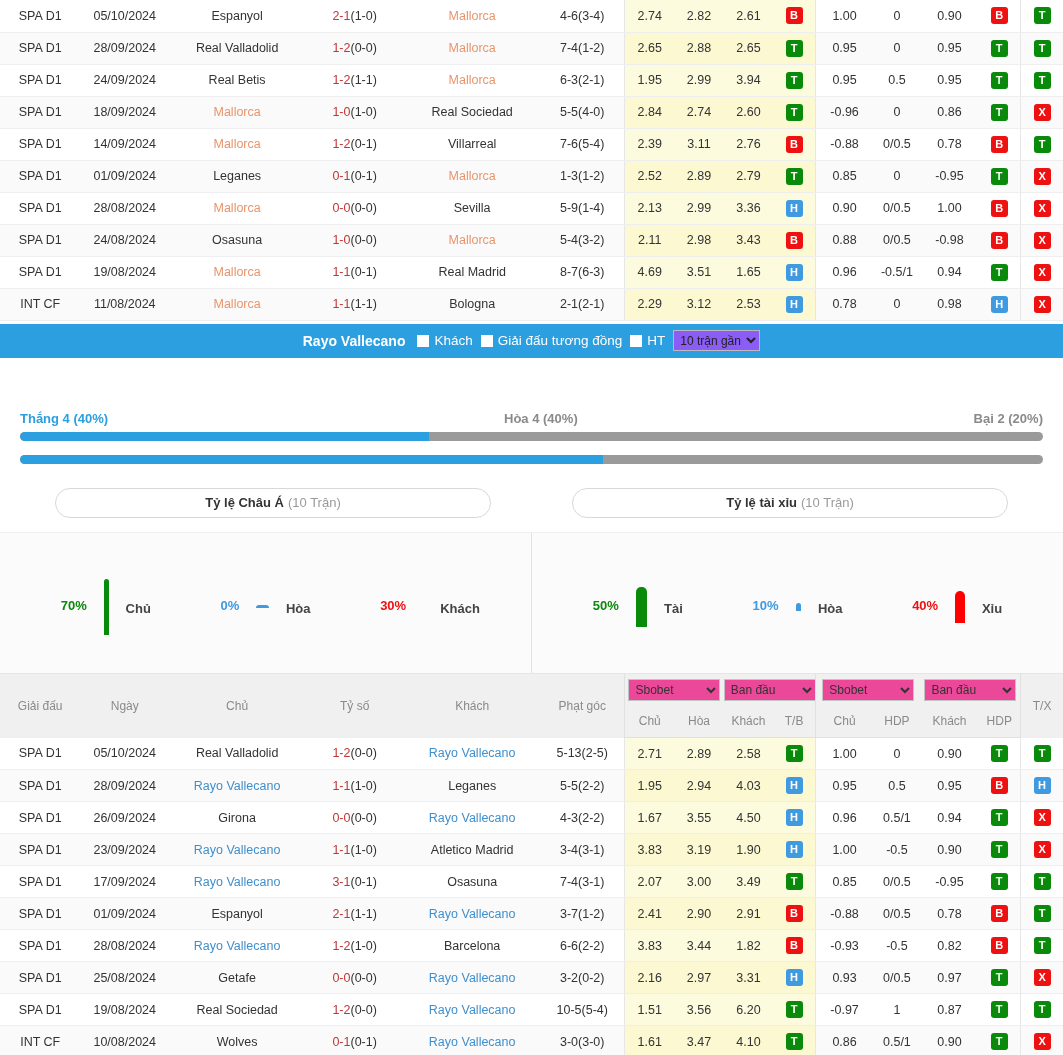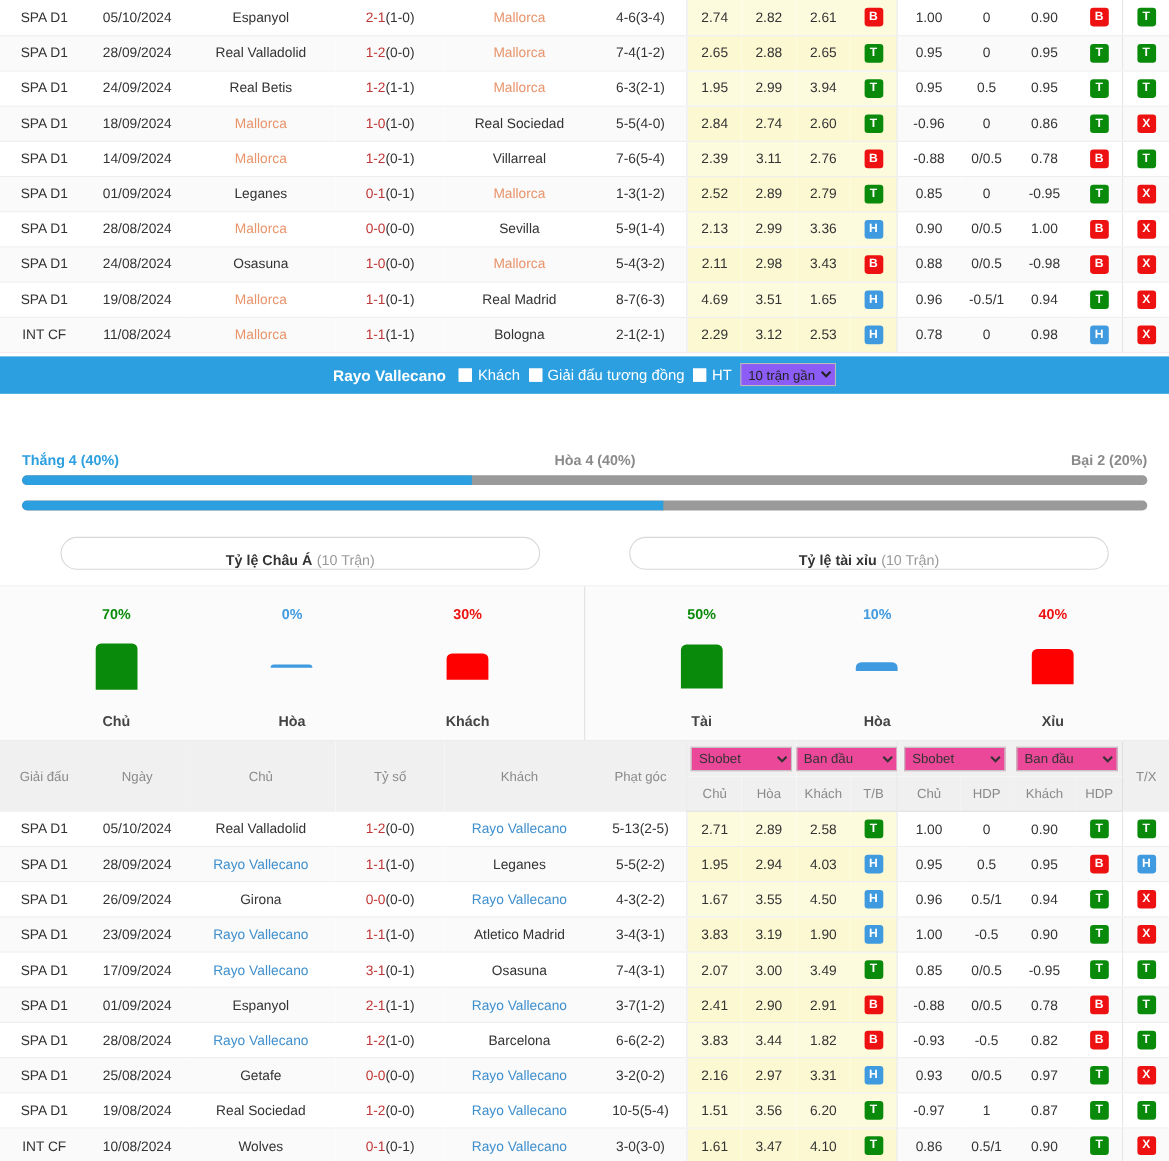--- a/index.html
+++ b/index.html
@@ -134,21 +134,21 @@
     display: flex;
     justify-content: space-between;
     padding: 6px 55px 14px 55px;
   }
   .tab-btn {
     width: 436px;
     height: 30px;
     border: 1px solid #d8d8d8;
     border-radius: 16px;
     background: #ffffff;
-    display: flex; align-items: flex-end; justify-content: center;
+    display: flex; align-items: center; justify-content: center;
     font-size: 13px;
     color: #333;
     font-weight: bold;
     cursor: pointer;
   }
   .tab-btn .sub { color: #9a9a9a; font-weight: normal; margin-left: 4px; }
 
   
   .charts {
     display: flex;
@@ -162,23 +162,23 @@
     flex: 1;
     display: flex;
     align-items: flex-end;
     justify-content: space-around;
     padding: 0 26px 10px 26px;
   }
   .chart-group.left { border-right: 1px solid #e2e2e2; }
   .chart-col {
     width: 90px;
     display: flex;
-    flex-direction: column;
+    flex-direction: row;
     align-items: center;
-    justify-content: space-between;
+    justify-content: flex-start;
     height: 112px;
     gap: 17px;
   }
   .chart-pct { font-size: 13px; font-weight: bold; margin-bottom: 2px; }
   .chart-bar { width: 38px; border-radius: 5px 5px 0 0; }
   .chart-name { font-size: 13px; color: #444; margin-top: 4px; font-weight: bold; }
   .pc-green { color: #0a8a0a; }
   .pc-red { color: #ee1111; }
   .pc-blue { color: #3f9ae0; }
   .bg-green { background: #0a8a0a; }

